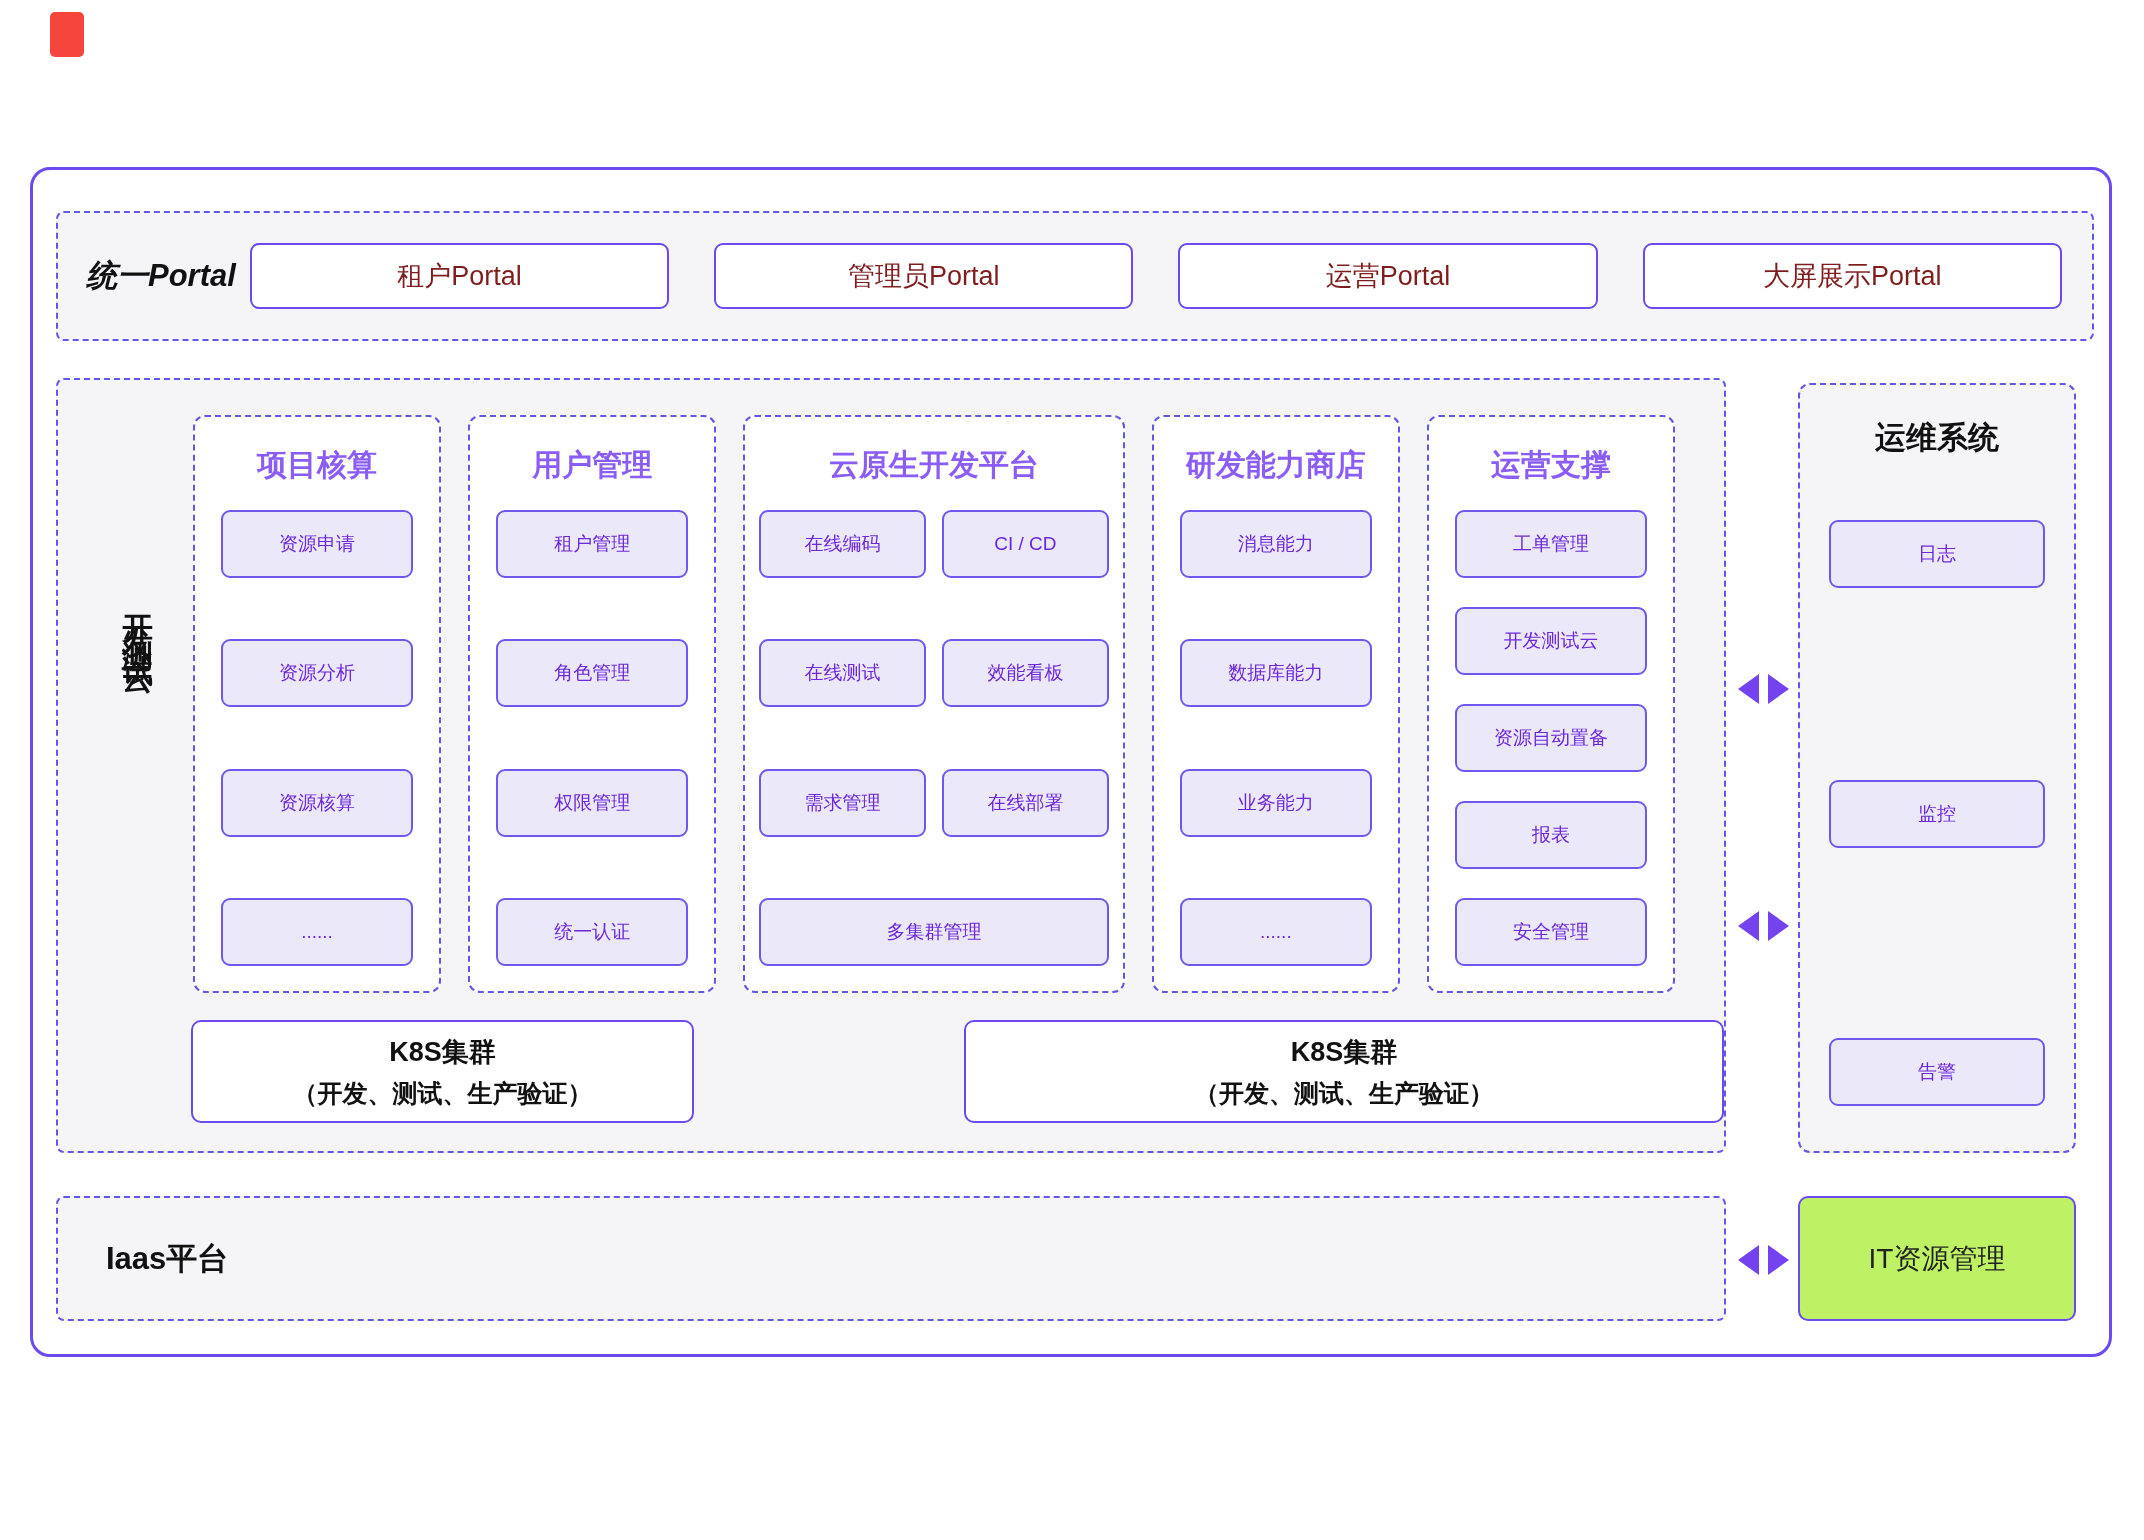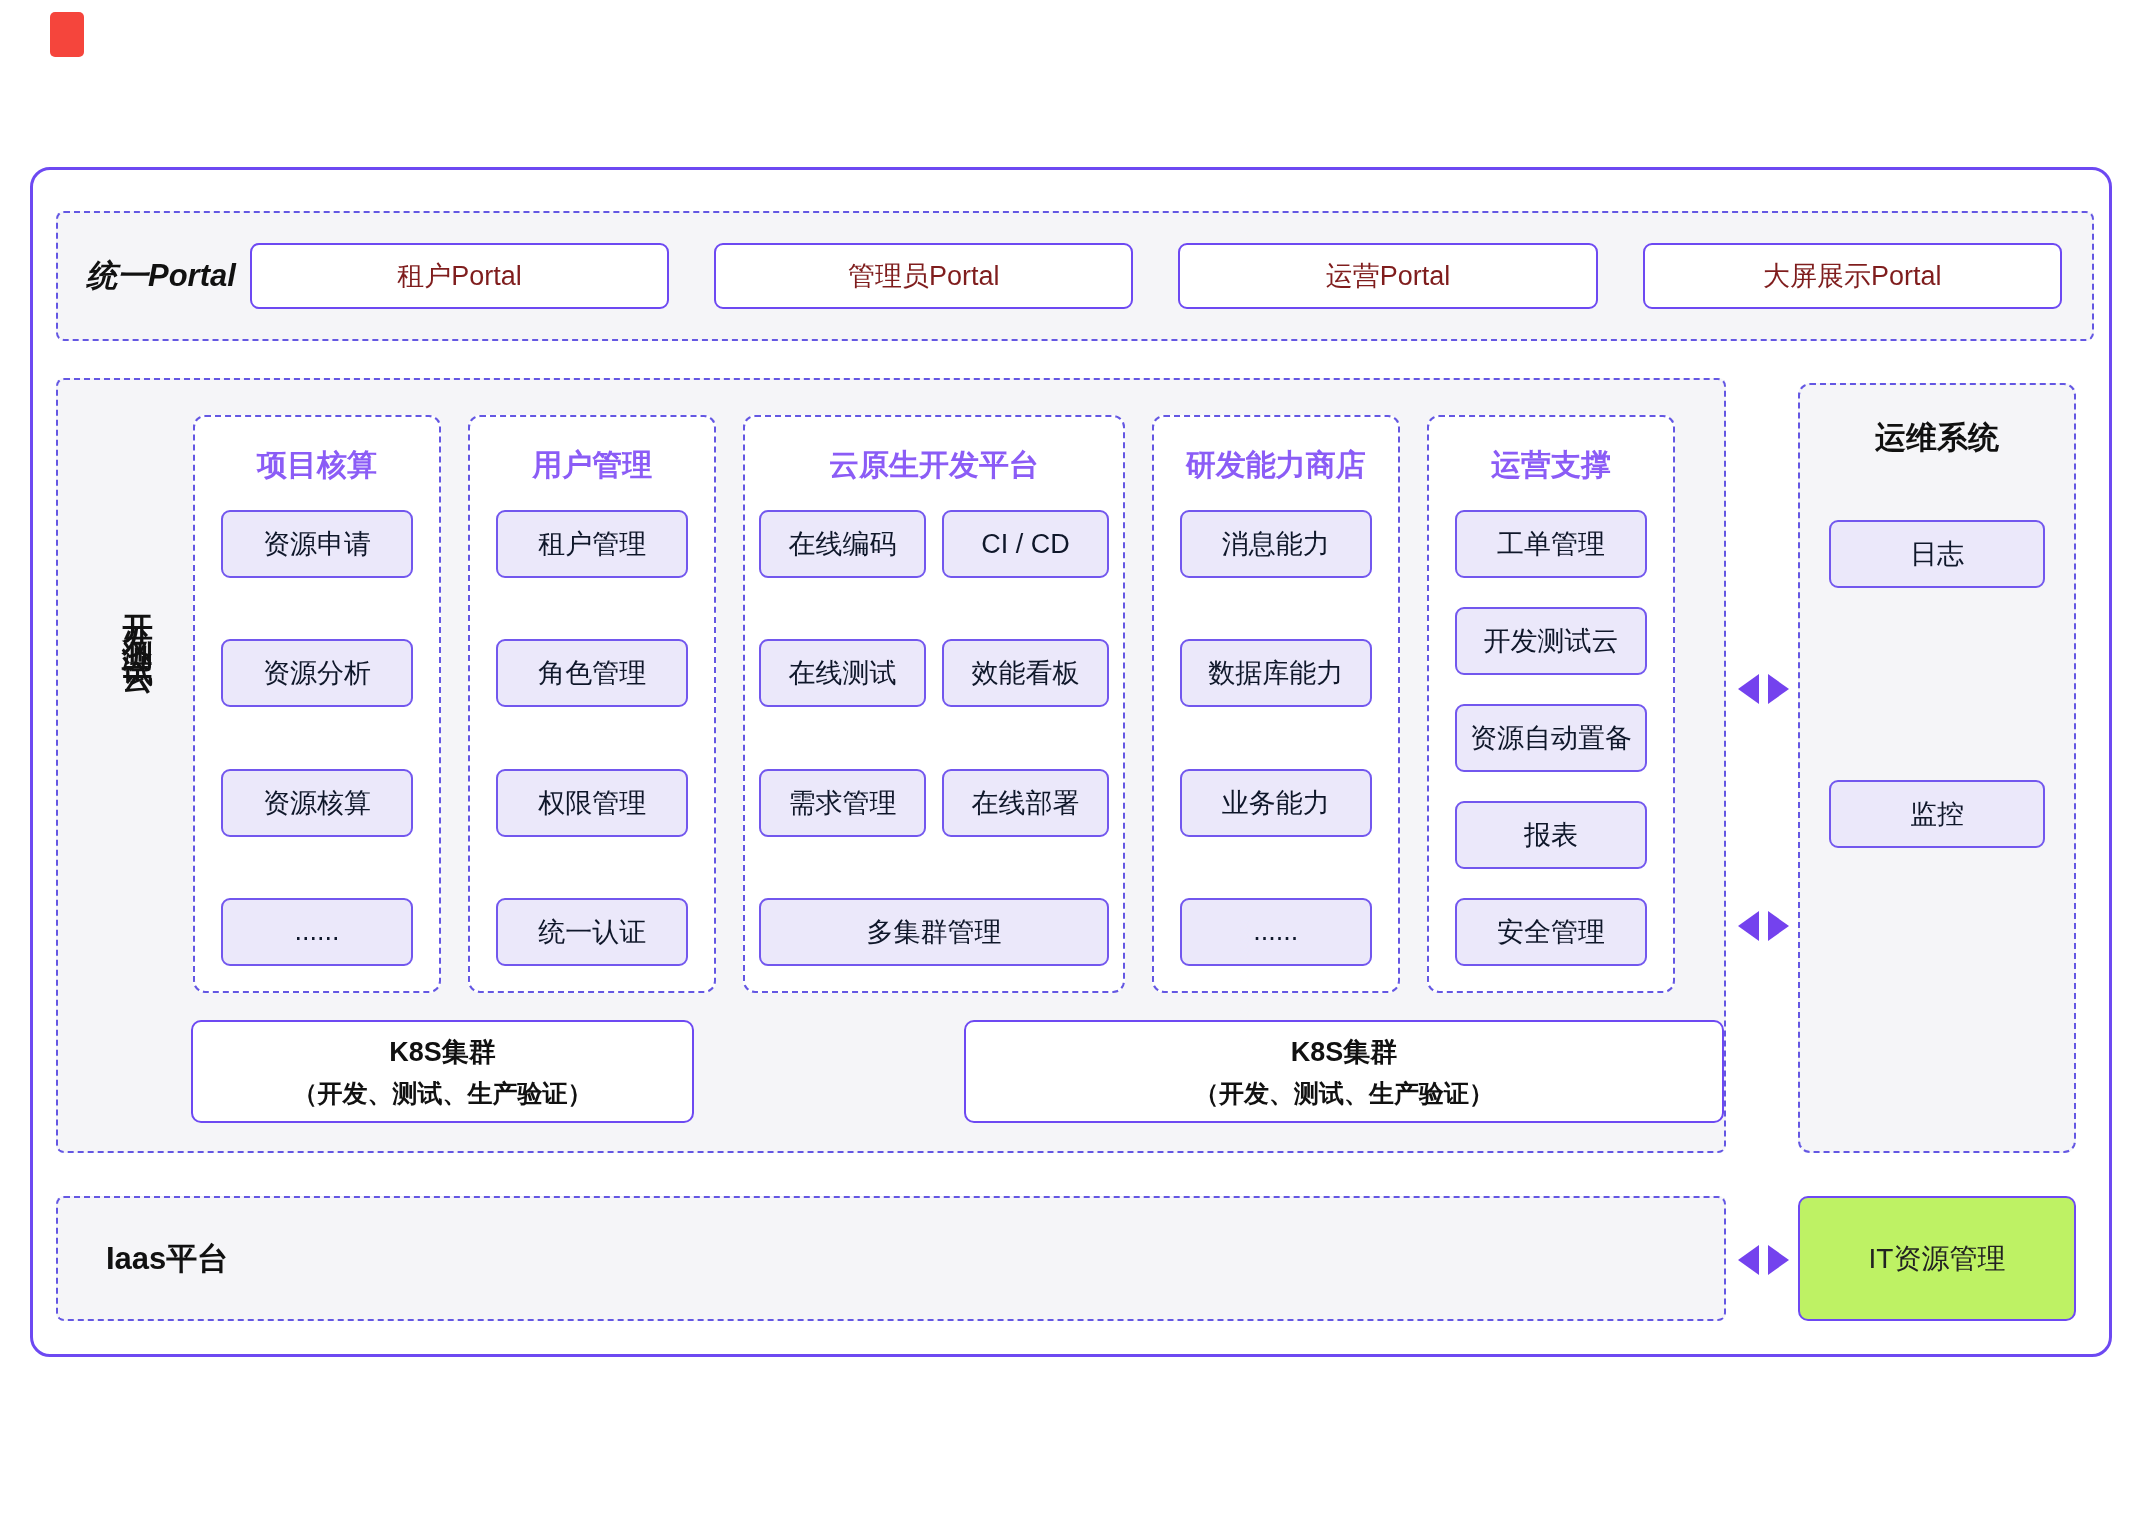--- a/index.html
+++ b/index.html
@@ -57,21 +57,21 @@
   }
   .col-wide { flex: 1.82; padding-left: 14px; padding-right: 14px; }
   .col-title {
     text-align: center; font-weight: 700; font-size: 30px; color: #8b5cf6;
     margin: 4px 0 24px; white-space: nowrap;
   }
   .col-items { flex: 1; display: flex; flex-direction: column; justify-content: space-between; }
   .chip {
     background: #ebe8fa; border: 2.5px solid #7257ee; border-radius: 9px;
     height: 68px; display: flex; align-items: center; justify-content: center;
-    font-size: 27px; color: #0f172a; white-space: nowrap;
+    font-size: 19px; color: #6d28d9; white-space: nowrap;
   }
   .pair-row { display: flex; gap: 16px; }
   .pair-row .chip { flex: 1; }
 
   .k8s-box {
     position: absolute; top: 640px; height: 103px;
     background: #ffffff; border: 2.5px solid #6d49f2; border-radius: 10px;
     display: flex; flex-direction: column; align-items: center; justify-content: center;
     font-weight: 700; color: #111111;
   }
@@ -209,20 +209,21 @@
       <div class="k8s-box k8s-2">
         <div class="k8s-line1">K8S集群</div>
         <div class="k8s-line2">（开发、测试、生产验证）</div>
       </div>
     </section>
 
     <aside class="ops-panel">
       <div class="panel-title">运维系统</div>
       <div class="chip ops-chip ops-log">日志</div>
       <div class="chip ops-chip ops-monitor">监控</div>
+      <div class="chip ops-chip ops-alert">告警</div>
     </aside>
 
     <div class="arrow-pair ap-1">
       <span class="tri tri-left"></span>
       <span class="tri tri-right"></span>
     </div>
     <div class="arrow-pair ap-2">
       <span class="tri tri-left"></span>
       <span class="tri tri-right"></span>
     </div>

